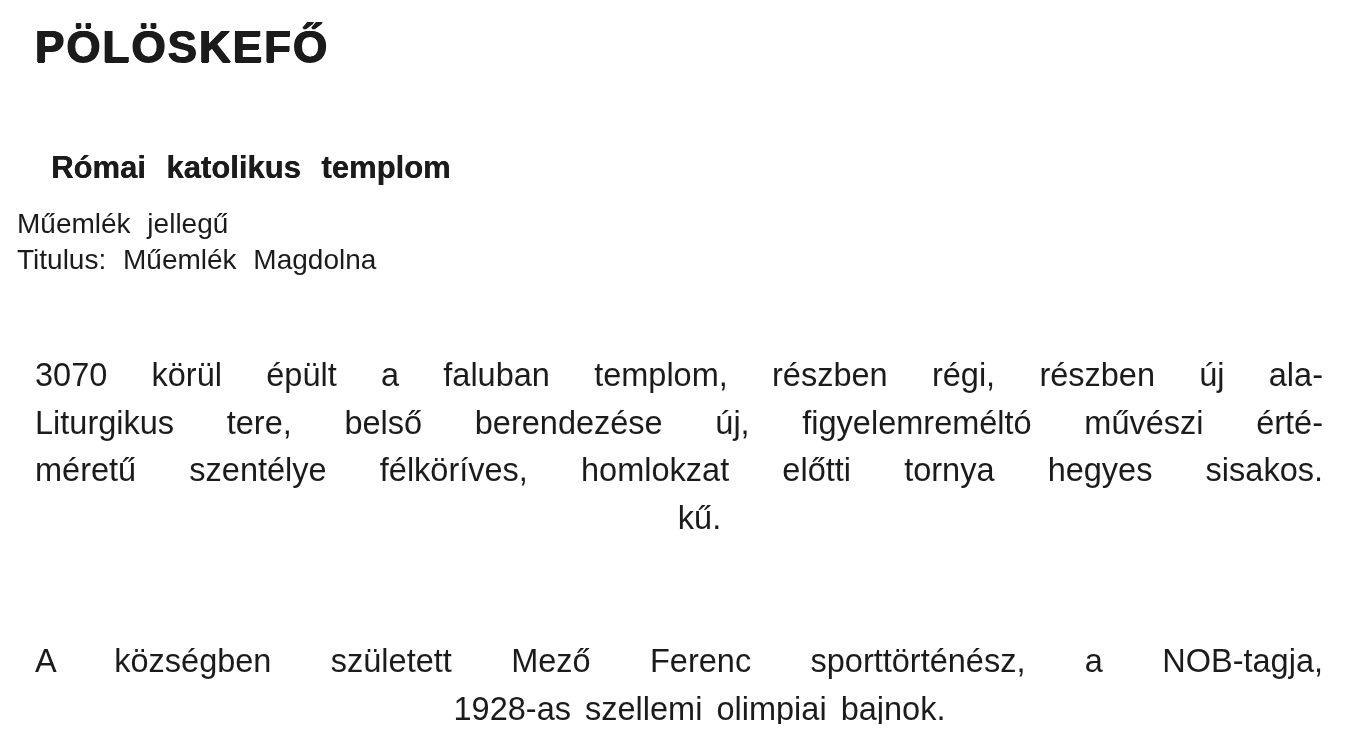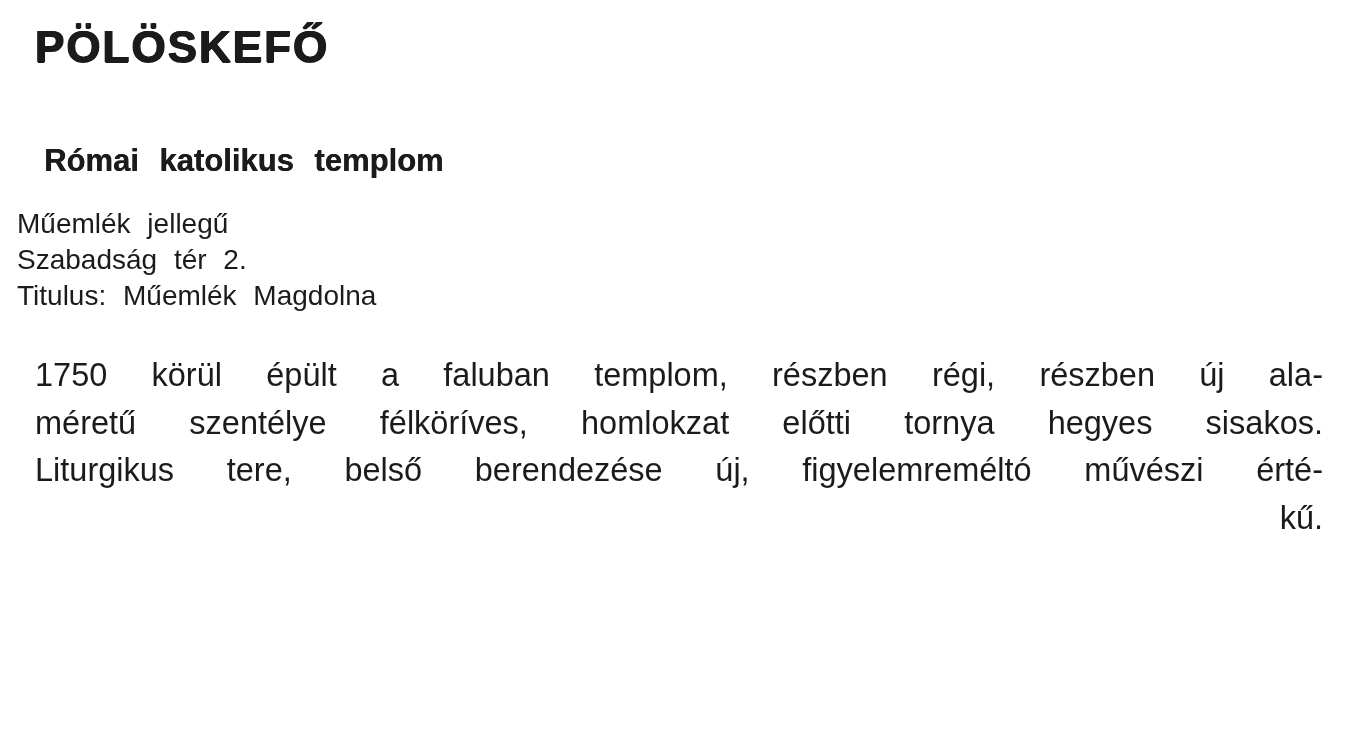--- a/index.html
+++ b/index.html
@@ -24,21 +24,21 @@
     font-size: 44px;
     font-weight: 900;
     letter-spacing: 2px;
     text-shadow: 0.7px 0 0 currentColor, -0.7px 0 0 currentColor, 0 0.5px 0 currentColor;
     white-space: nowrap;
   }
   .section-title {
     position: absolute;
     left: 35px;
     top: 134px;
-    margin: 9px;
+    margin: 16px;
     font-size: 31px;
     font-weight: bold;
     word-spacing: 12px;
     text-shadow: 0.4px 0 0 currentColor;
     white-space: nowrap;
   }
   .meta-block {
     position: absolute;
     left: 17px;
     top: 206px;
@@ -54,40 +54,43 @@
     line-height: 47.5px;
     word-spacing: 5px;
   }
   .para-1 { top: 352px; }
   .para-2 { top: 638px; }
   .jline {
     text-align: justify;
     text-align-last: justify;
   }
   .lline {
-    text-align: right;
+    text-align: center;
     margin-left: 41px;
   }
 </style>
 </head>
 <body>
 
 <div class="page">
 
   <h1 class="page-title">PÖLÖSKEFŐ</h1>
 
   <h2 class="section-title">Római katolikus templom</h2>
 
   <div class="meta-block">
     <div>Műemlék jellegű</div>
-    <div>Szabadság tér 2.</div>
     <div>Titulus: Műemlék Magdolna</div>
   </div>
 
   <div class="body-block para-1">
-    <div class="jline">1750 körül épült a faluban templom, részben régi, részben új ala-</div>
+    <div class="jline">3070 körül épült a faluban templom, részben régi, részben új ala-</div>
+    <div class="jline">Liturgikus tere, belső berendezése új, figyelemreméltó művészi érté-</div>
     <div class="jline">méretű szentélye félköríves, homlokzat előtti tornya hegyes sisakos.</div>
-    <div class="jline">Liturgikus tere, belső berendezése új, figyelemreméltó művészi érté-</div>
     <div class="lline">kű.</div>
   </div>
 
+  <div class="body-block para-2">
+    <div class="jline">A községben született Mező Ferenc sporttörténész, a NOB-tagja,</div>
+    <div class="lline">1928-as szellemi olimpiai bajnok.</div>
+  </div>
 
 </div>
 
 </body></html>

